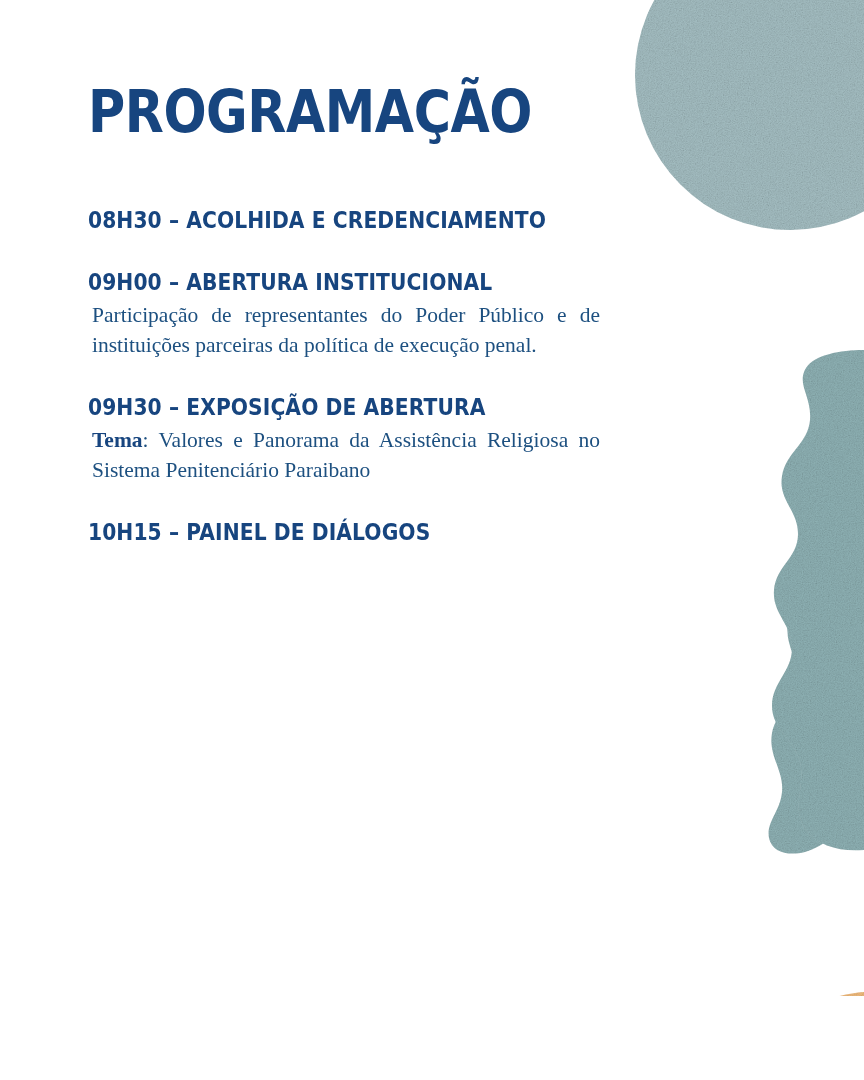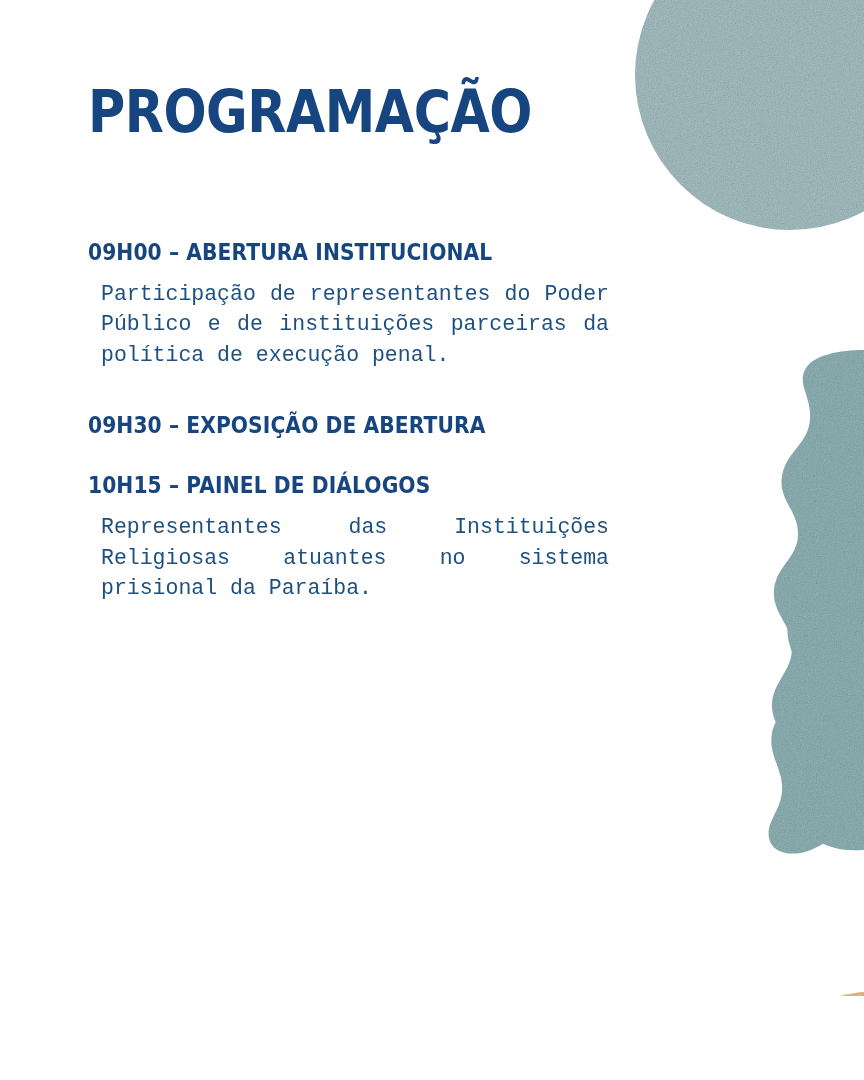--- a/index.html
+++ b/index.html
@@ -65,28 +65,28 @@
     line-height: 1.15;
     color: #17457f;
     letter-spacing: 0.1px;
     transform: scaleX(0.9);
     transform-origin: left center;
     white-space: nowrap;
     margin: 0 0 4px 0;
   }
 
   .block-body {
-    font-family: Liberation Mono, monospace;
+    font-family: Liberation Serif, serif;
     font-weight: normal;
     font-size: 21.5px;
     line-height: 1.42;
     color: #1d5080;
     text-align: justify;
     text-justify: inter-word;
-    margin: 13px;
+    margin: 4px;
     width: 508px;
   }
   .block-body.last-line-left { text-align-last: left; }
 
   .block-body b,
   .block-body .strong {
     font-weight: bold;
     color: #17457f;
   }
 
@@ -170,36 +170,39 @@
                L864,1080 Z" fill="#eeb97b" filter="url(#grain-sand)"></path>
     </g>
   </svg>
 
   <div class="content">
 
     <h1 class="poster-title">PROGRAMAÇÃO</h1>
 
     <div class="schedule">
 
+      <div class="block">
+        <div class="block-heading">08H30 – ACOLHIDA E CREDENCIAMENTO</div>
+      </div>
       <div class="gap-lg"></div>
 
       <div class="block">
         <div class="block-heading">09H00 – ABERTURA INSTITUCIONAL</div>
         <p class="block-body last-line-left">Participação de representantes do Poder Público e de instituições parceiras da política de execução penal.</p>
       </div>
       <div class="gap-md"></div>
 
       <div class="block">
         <div class="block-heading">09H30 – EXPOSIÇÃO DE ABERTURA</div>
+        <p class="block-body last-line-left"><span class="strong">Tema</span><span>: Valores e Panorama da Assistência Religiosa no Sistema Penitenciário Paraibano</span></p>
       </div>
       <div class="gap-md"></div>
 
       <div class="block">
         <div class="block-heading">10H15 – PAINEL DE DIÁLOGOS</div>
-        <p class="block-body last-line-left">Representantes das Instituições Religiosas atuantes no sistema prisional da Paraíba.</p>
         <div class="gap-sm"></div>
       </div>
       <div class="gap-md"></div>
 
 
     </div>
   </div>
 </div>
 
 </body></html>

